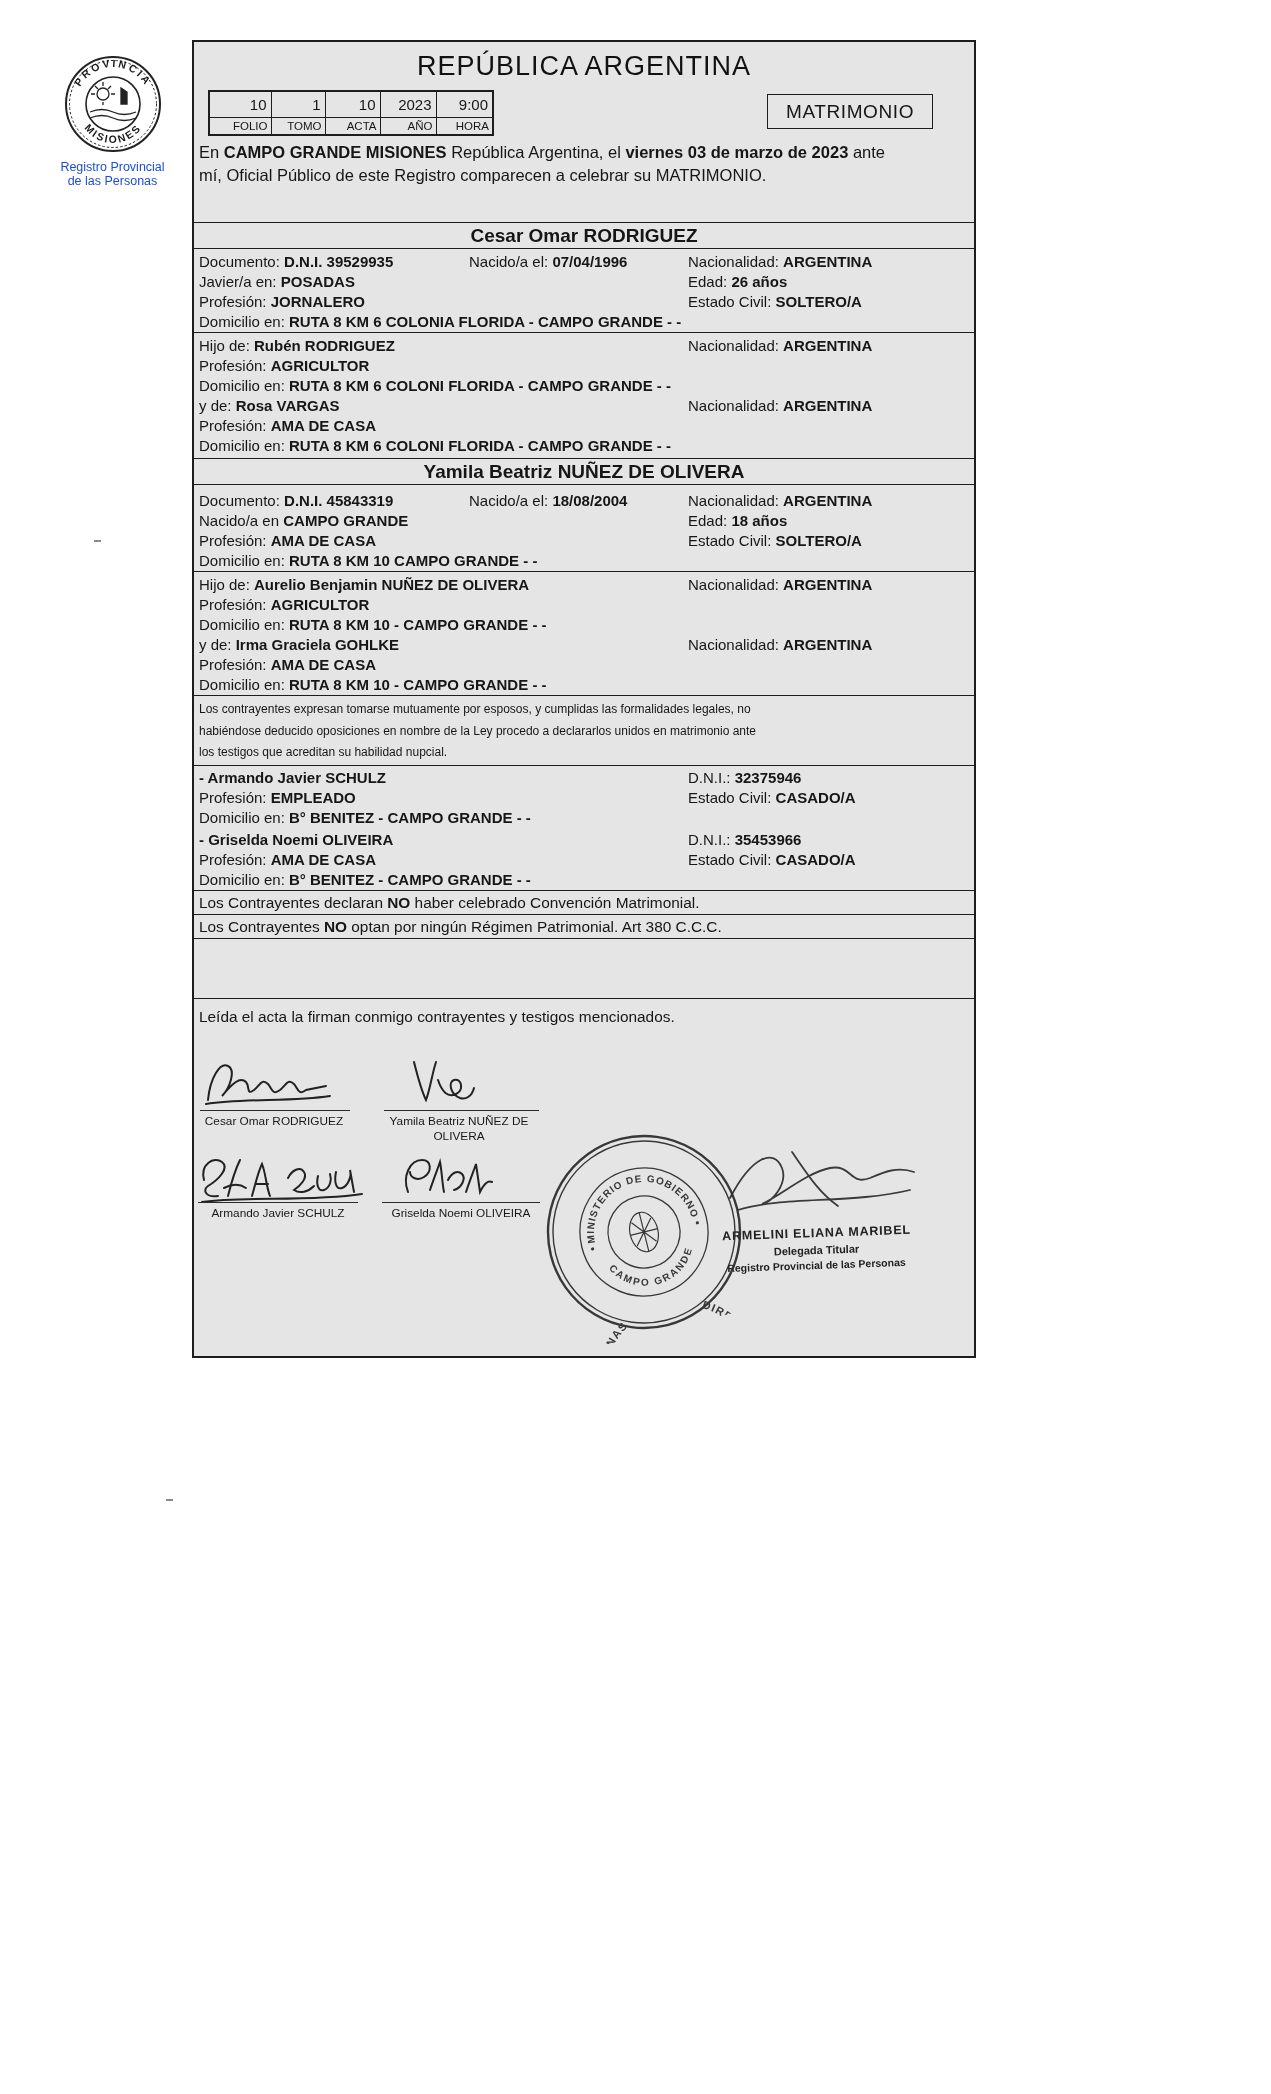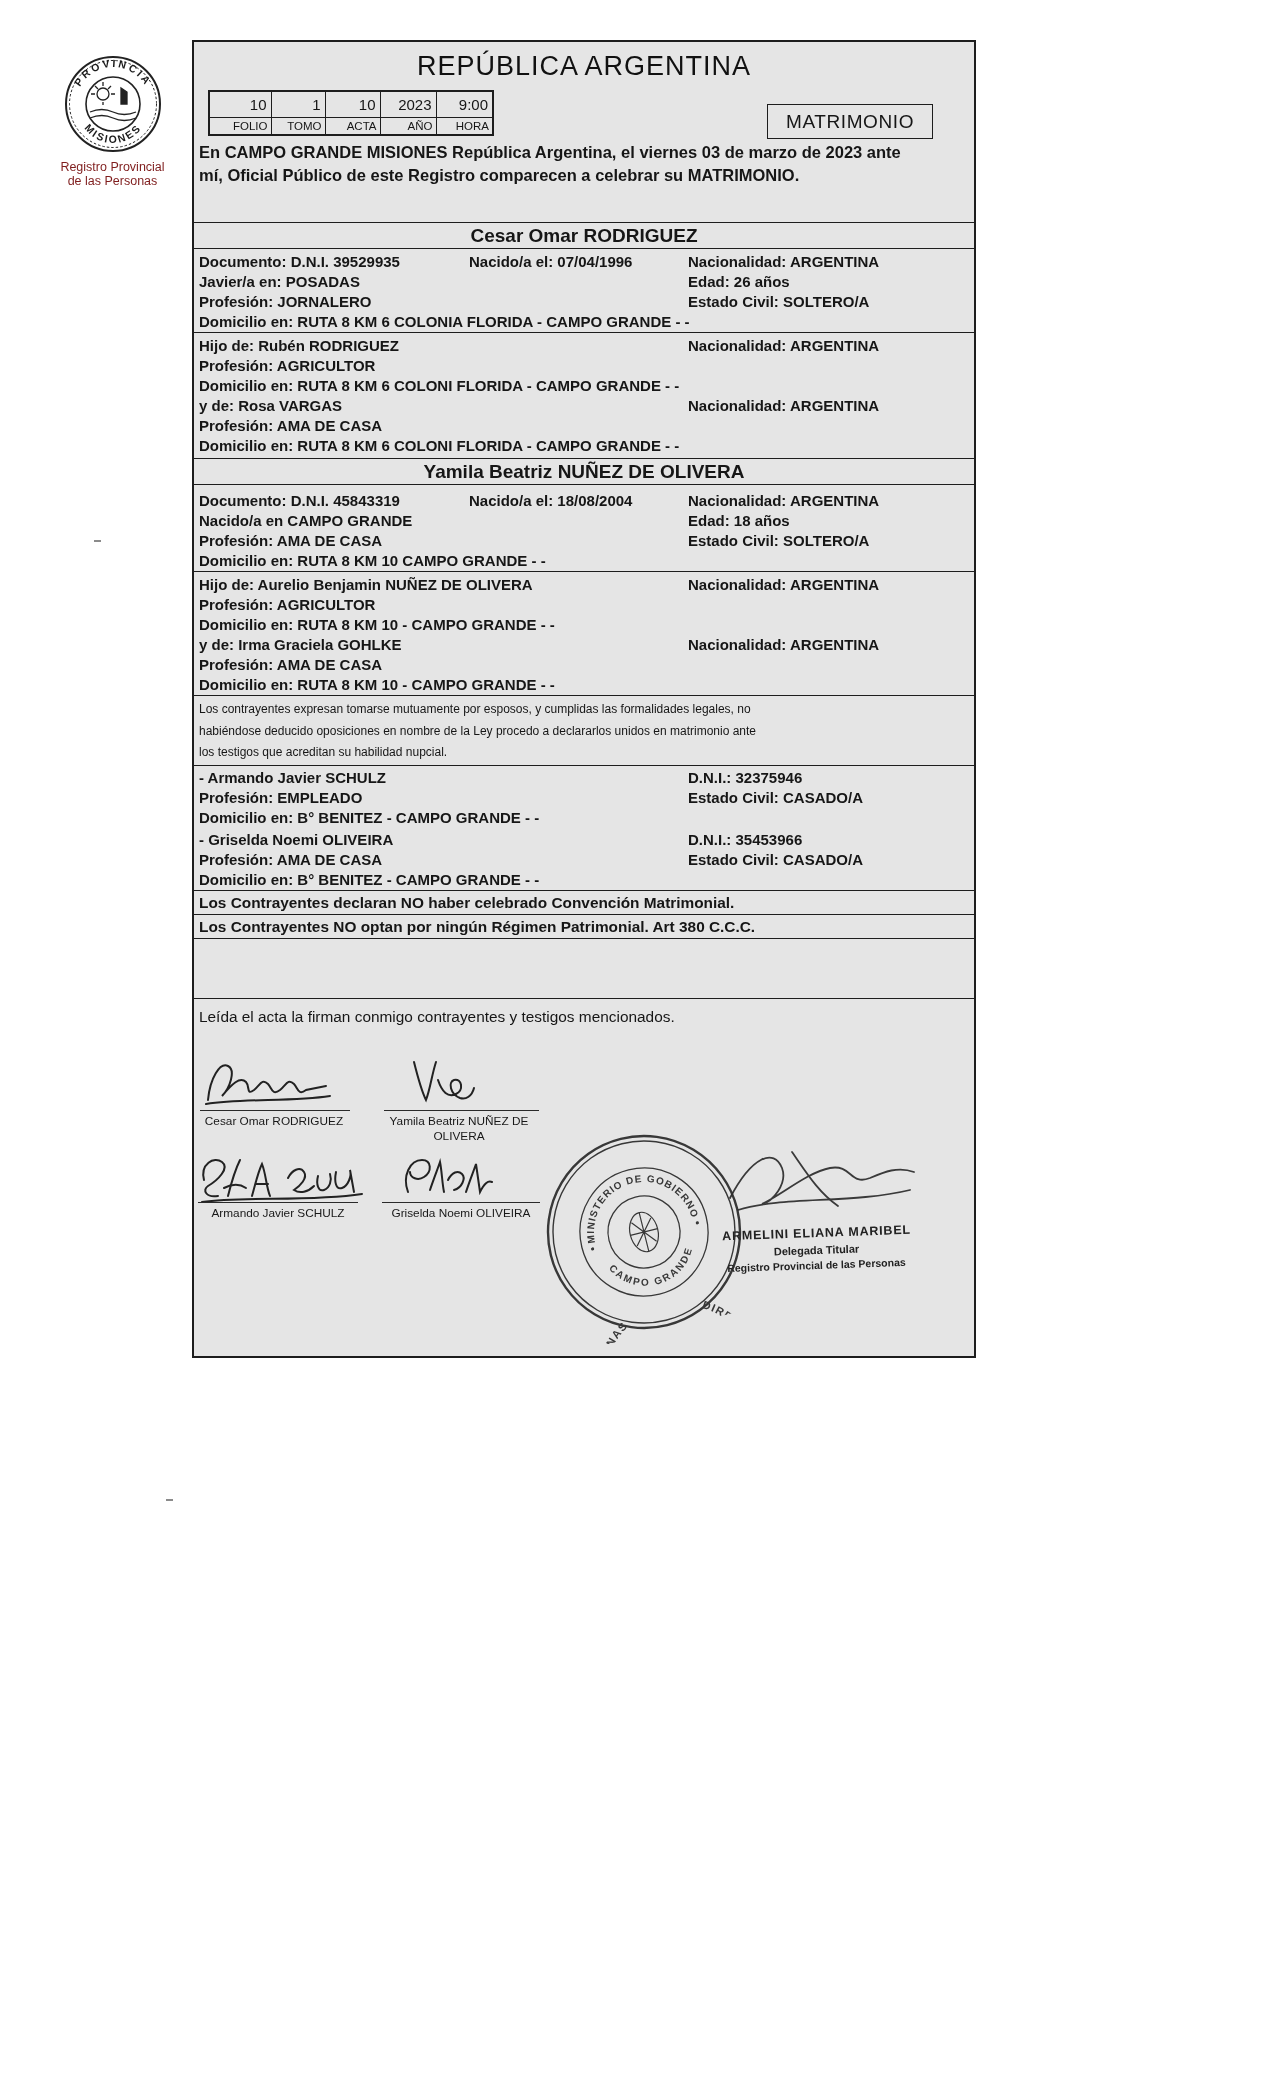--- a/index.html
+++ b/index.html
@@ -3,47 +3,47 @@
 <meta charset="utf-8">
 <style>
   *{box-sizing:border-box;margin:0;padding:0}
   html,body{background:#ffffff}
   .page{position:relative;width:1271px;height:2094px;background:#fff;
         font-family:"Liberation Sans",sans-serif;color:#161616;overflow:hidden}
 
   
   .left-stamp{position:absolute;left:45px;top:50px;width:135px;text-align:center}
   .left-stamp svg{display:block;margin:0 auto}
-  .org{font-size:12.5px;line-height:14px;color:#7f1d1d}
+  .org{font-size:12.5px;line-height:14px;color:#1d4ed8}
 
   
   .doc{position:absolute;left:192px;top:40px;width:784px;height:1318px;
        border:2px solid #1d1d1d;background:#e5e5e5;overflow:hidden}
   .title{position:absolute;left:0;top:9px;width:100%;text-align:center;
          font-size:27px;letter-spacing:1px;color:#111}
 
   table.folio{position:absolute;left:14px;top:48px;border-collapse:collapse;border:2px solid #1d1d1d}
   table.folio td{border:1.6px solid #1d1d1d;text-align:right;vertical-align:middle}
   table.folio tr.vals td{font-size:15px;height:26px;padding:0 4px}
   table.folio tr.labs td{font-size:11.5px;height:18px;padding:0 3px}
 
-  .actbox{position:absolute;left:573px;top:62px;width:166px;height:35px;
+  .actbox{position:absolute;left:573px;top:52px;width:166px;height:35px;
           border:1.8px solid #1d1d1d;display:flex;align-items:center;justify-content:center;
           font-size:19px;letter-spacing:.6px}
 
   .intro{position:absolute;left:5px;top:99px;width:736px;font-size:16.5px;line-height:22.5px}
 
   .sechdr{position:absolute;left:0;width:100%;height:27px;line-height:26px;
           border-top:1.6px solid #1d1d1d;border-bottom:1.6px solid #1d1d1d;
           text-align:center;font-weight:700;font-size:19px}
 
   .r{position:absolute;left:5px;width:738px;height:20px;font-size:15px;white-space:nowrap}
   .m{position:absolute;left:270px;top:0}
   .e{position:absolute;left:489px;top:0}
-  .lab{font-weight:700}
+  .lab{font-weight:400}
   .val{font-weight:700}
 
   .hl{position:absolute;left:0;width:100%;border-top:1.6px solid #1d1d1d}
 
   .para{position:absolute;left:5px;width:740px;font-size:12px;line-height:21.5px}
   .para div{white-space:nowrap}
   .clause{position:absolute;left:5px;width:738px;font-size:15.4px;white-space:nowrap}
 
   .cap{position:absolute;text-align:center;font-size:11.8px;color:#181818}
   .sigrule{position:absolute;border-top:1.3px solid #2a2a2a}

